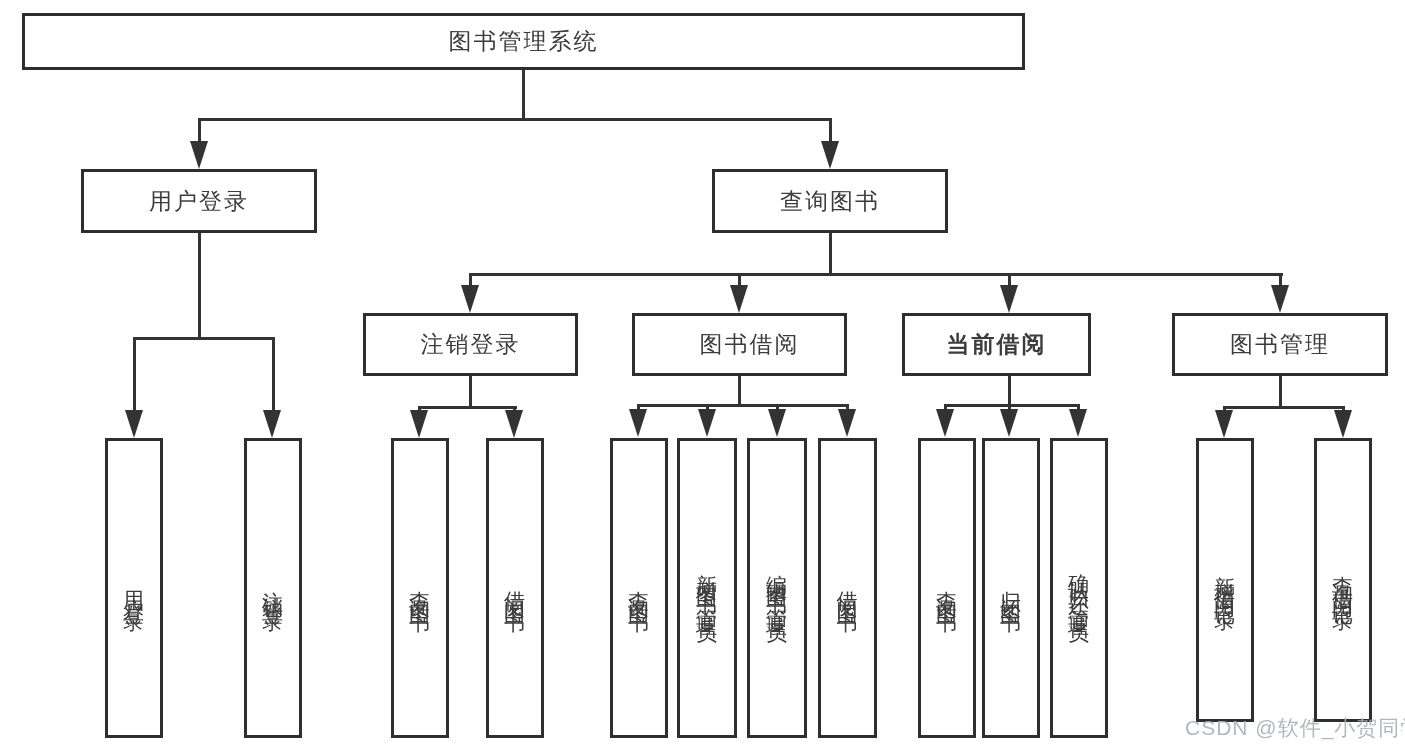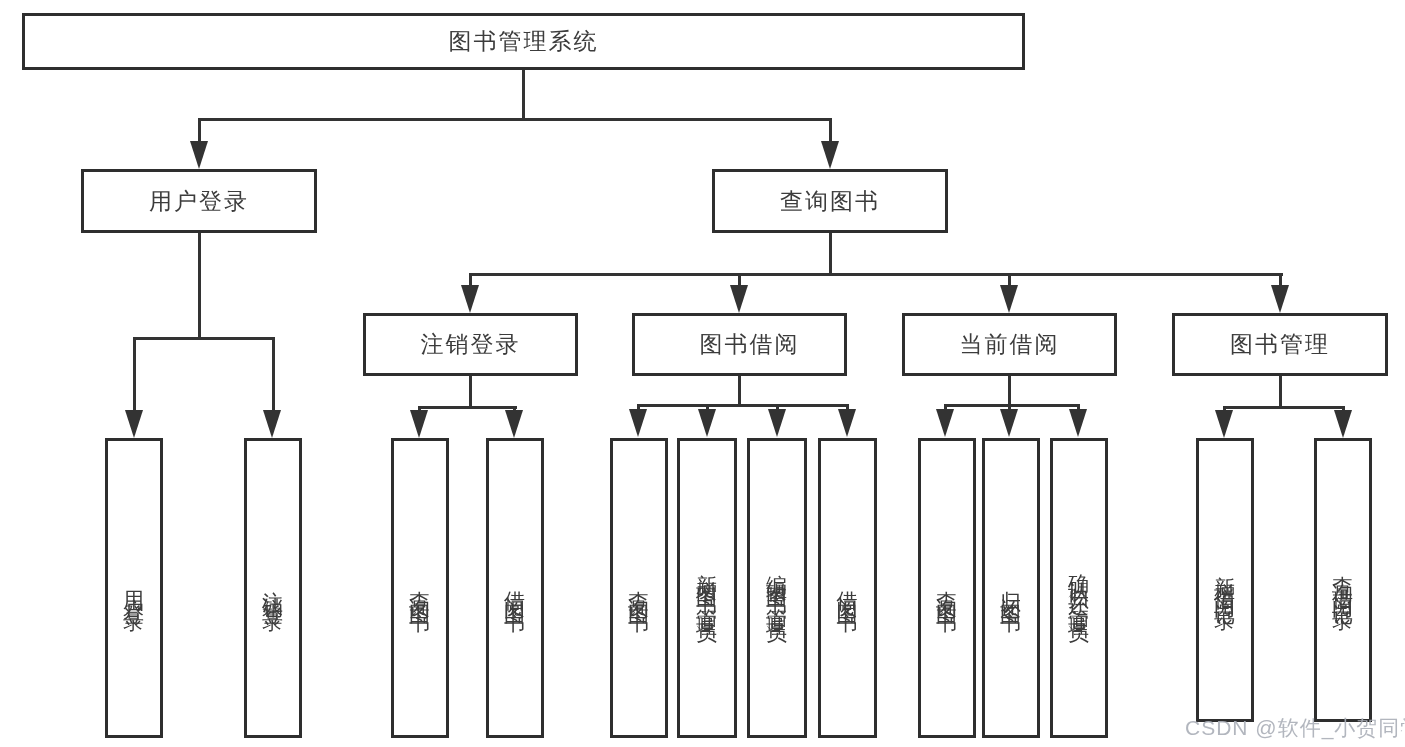--- a/index.html
+++ b/index.html
@@ -88,21 +88,21 @@
   <div class="arrow" style="left:461px; top:285px;"></div>
   <div class="line" style="left:738px; top:273px; width:3px; height:16px;"></div>
   <div class="arrow" style="left:730px; top:285px;"></div>
   <div class="line" style="left:1008px; top:273px; width:3px; height:16px;"></div>
   <div class="arrow" style="left:1000px; top:285px;"></div>
   <div class="line" style="left:1279px; top:273px; width:3px; height:16px;"></div>
   <div class="arrow" style="left:1271px; top:285px;"></div>
 
   <div class="box hbox" style="left:363px; top:313px; width:215px; height:63px;">注销登录</div>
   <div class="box hbox" style="left:632px; top:313px; width:215px; height:63px;padding-left:20px;">图书借阅</div>
-  <div class="box hbox" style="left:902px; top:313px; width:215px; height:63px;">当前借阅</div>
+  <div class="box hbox" style="left:902px; top:313px; width:189px; height:63px;font-weight:bold;">当前借阅</div>
   <div class="box hbox" style="left:1172px; top:313px; width:216px; height:63px;">图书管理</div>
 
   <div class="line" style="left:469px; top:376px; width:3px; height:33px;"></div>
   <div class="line" style="left:418px; top:406px; width:99px; height:3px;"></div>
   <div class="line" style="left:418px; top:406px; width:3px; height:8px;"></div>
   <div class="arrow" style="left:410px; top:410px;"></div>
   <div class="line" style="left:513px; top:406px; width:3px; height:8px;"></div>
   <div class="arrow" style="left:505px; top:410px;"></div>
 
   <div class="line" style="left:738px; top:376px; width:3px; height:31px;"></div>

